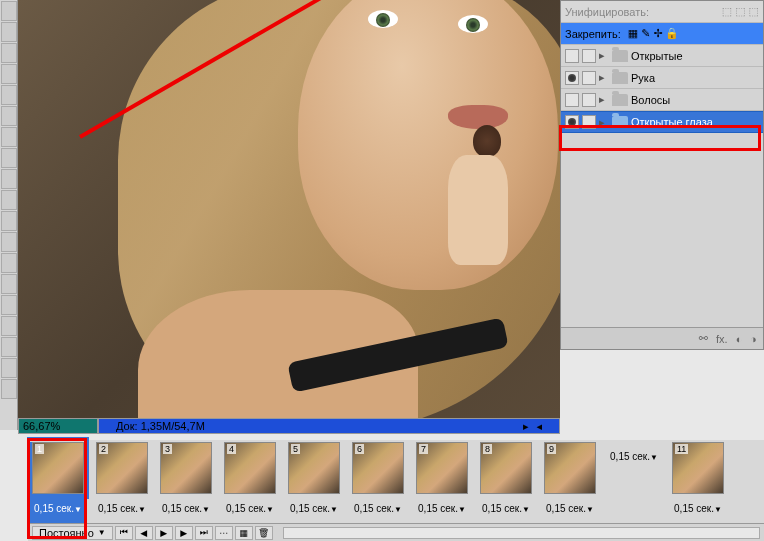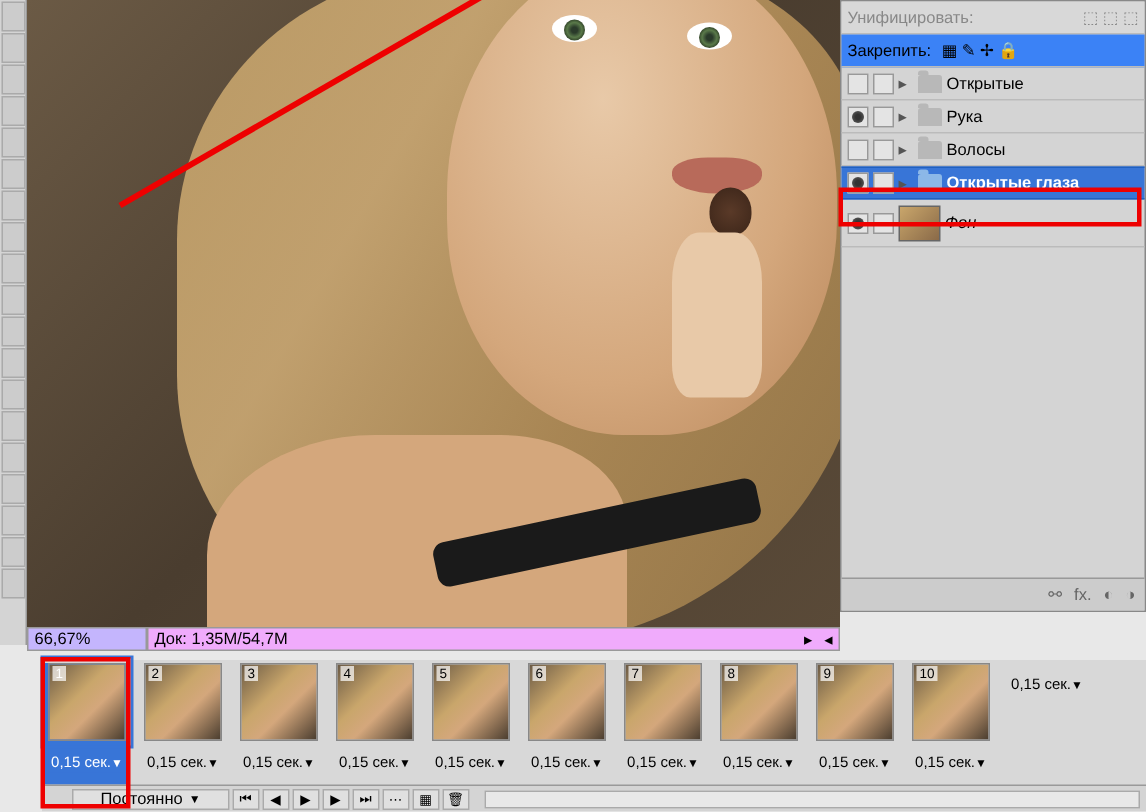--- a/index.html
+++ b/index.html
@@ -18,25 +18,25 @@
 .hair { position: absolute; left: 100px; top: -20px; width: 460px; height: 450px; background: linear-gradient(120deg, #c9a66b 0%, #d4b078 30%, #b8925a 60%, #9a7a48 100%); border-radius: 40% 30% 50% 40%; opacity: 0.85; }
 .lips { position: absolute; left: 430px; top: 105px; width: 60px; height: 24px; background: #b86a5a; border-radius: 40% 40% 50% 50%; }
 .chocolate { position: absolute; left: 455px; top: 125px; width: 28px; height: 32px; background: radial-gradient(circle, #5a3a28 0%, #3a2418 100%); border-radius: 50% 50% 45% 45%; }
 .hand { position: absolute; left: 430px; top: 155px; width: 60px; height: 110px; background: #e8c9a8; border-radius: 30% 30% 20% 20%; }
 .strap { position: absolute; left: 270px; top: 340px; width: 220px; height: 30px; background: #1a1a1a; transform: rotate(-12deg); border-radius: 8px; }
 .shoulder { position: absolute; left: 120px; top: 290px; width: 280px; height: 200px; background: #d4a77c; border-radius: 40% 30% 0 0; }
 
 .red-line { position: absolute; left: 80px; top: 135px; width: 560px; height: 4px; background: #e00; transform: rotate(-30deg); transform-origin: left center; z-index: 10; }
 .red-line::after { content: ''; position: absolute; right: -8px; top: -6px; border-left: 16px solid #e00; border-top: 8px solid transparent; border-bottom: 8px solid transparent; }
 
-.zoom-bar { position: absolute; left: 18px; top: 418px; width: 80px; height: 16px; background: #c4b5fd; border: 1px solid #999; padding: 1px 4px; }
-.doc-bar { position: absolute; left: 98px; top: 418px; width: 462px; height: 16px; background: #f0abfc; border: 1px solid #999; padding: 1px 4px; display: flex; align-items: center; }
+.zoom-bar { position: absolute; left: 18px; top: 418px; width: 80px; height: 16px; background: #0f766e; border: 1px solid #999; padding: 1px 4px; }
+.doc-bar { position: absolute; left: 98px; top: 418px; width: 462px; height: 16px; background: #1d4ed8; border: 1px solid #999; padding: 1px 17px; display: flex; align-items: center; }
 .doc-arrow { margin-left: auto; margin-right: 8px; }
 
-.layers-panel { position: absolute; right: 0; top: 0; width: 204px; height: 408px; background: #d4d4d4; border: 1px solid #888; }
+.layers-panel { position: absolute; right: 0; top: 0; width: 204px; height: 350px; background: #d4d4d4; border: 1px solid #888; }
 .panel-row { height: 22px; display: flex; align-items: center; border-bottom: 1px solid #bbb; padding: 0 4px; gap: 3px; }
 .panel-top { background: #d8d8d8; color: #888; }
 .panel-lock { background: #3b82f6; }
 .layer-eye { width: 14px; height: 14px; border: 1px solid #999; display: flex; align-items: center; justify-content: center; background: #e4e4e4; }
 .layer-eye.on::before { content: ''; width: 8px; height: 8px; background: radial-gradient(circle, #333 30%, #666 100%); border-radius: 50%; }
 .layer-empty { width: 14px; height: 14px; border: 1px solid #999; background: #e4e4e4; }
 .layer-arrow { width: 10px; color: #555; }
 .layer-folder { width: 16px; height: 12px; background: #b8b8b8; border-radius: 2px 2px 0 0; position: relative; }
 .layer-folder::before { content: ''; position: absolute; top: -3px; left: 0; width: 7px; height: 3px; background: #b8b8b8; border-radius: 2px 2px 0 0; }
 .layer-folder.blue { background: #8cb8e8; }
@@ -54,21 +54,21 @@
 .frame-thumb { width: 52px; height: 52px; background: linear-gradient(135deg, #6b5a45 0%, #c9a66b 40%, #d4a77c 60%, #4a3d2f 100%); border: 1px solid #888; position: relative; }
 .frame-num { position: absolute; top: 1px; left: 2px; font-size: 9px; background: rgba(255,255,255,0.7); padding: 0 2px; }
 .frame.selected .frame-thumb { outline: 2px solid #3875d7; outline-offset: 3px; }
 .frame.selected { background: #3875d7; color: #fff; }
 .frame-time { font-size: 10px; margin-top: 8px; padding: 1px 2px; }
 .frame-time .dd { font-size: 8px; }
 .frame.selected .frame-time { background: #3875d7; color: #fff; }
 
 .timeline-controls { position: absolute; left: 28px; bottom: 0; right: 0; height: 18px; background: #d4d4d4; border-top: 1px solid #999; display: flex; align-items: center; gap: 2px; padding: 0 4px; }
 .tl-btn { width: 18px; height: 14px; background: #e0e0e0; border: 1px solid #aaa; display: flex; align-items: center; justify-content: center; font-size: 9px; }
-.tl-loop { padding: 0 18px; height: 14px; background: #e0e0e0; border: 1px solid #aaa; display: flex; align-items: center; margin-left: 16px; }
+.tl-loop { padding: 0 6px; height: 14px; background: #e0e0e0; border: 1px solid #aaa; display: flex; align-items: center; }
 .tl-scroll { flex: 1; height: 12px; background: #e8e8e8; border: 1px solid #aaa; margin-left: 8px; }
 </style>
 </head>
 <body>
 
 <div class="toolbar-left">
   <div class="tool"></div>
   <div class="tool"></div>
   <div class="tool"></div>
   <div class="tool"></div>
@@ -147,27 +147,21 @@
     <div class="layer-empty"></div>
     <span class="layer-arrow">▸</span>
     <div class="layer-folder"></div>
     <span>Волосы</span>
   </div>
   <div class="panel-row layer-selected">
     <div class="layer-eye on"></div>
     <div class="layer-empty"></div>
     <span class="layer-arrow">▸</span>
     <div class="layer-folder blue"></div>
-    <span style="font-weight:bold">Открытые глаза</span>
-  </div>
-  <div class="panel-row layer-bg">
-    <div class="layer-eye on"></div>
-    <div class="layer-empty"></div>
-    <div class="layer-thumb"></div>
-    <span style="font-style:italic">Фон</span>
+    <span style="font-weight:normal">Открытые глаза</span>
   </div>
 
   <div class="panel-footer">
     <span>⚯</span>
     <span>fx.</span>
     <span>◐</span>
     <span>◑</span>
   </div>
 </div>
 
@@ -223,26 +217,26 @@
       </div>
       <div class="frame-time">0,15 сек.<span class="dd">▼</span></div>
     </div>
     <div class="frame">
       <div class="frame-thumb">
         <span class="frame-num">9</span>
       </div>
       <div class="frame-time">0,15 сек.<span class="dd">▼</span></div>
     </div>
     <div class="frame">
-      <div class="frame-thumb">
-        <span class="frame-num">10</span>
-      </div>
-      <div class="frame-time">0,15 сек.<span class="dd">▼</span></div>
-    </div>
-    <div class="frame">
+      <div class="frame-time">0,15 сек.<span class="dd">▼</span></div>
+    </div>
+    <div class="frame">
+      <div class="frame-thumb">
+        <span class="frame-num">11</span>
+      </div>
       <div class="frame-time">0,15 сек.<span class="dd">▼</span></div>
     </div>
   </div>
 
 <div class="timeline-controls">
   <div class="tl-loop">
     <span>Постоянно</span>
     <span style="margin-left:4px;font-size:8px">▼</span>
   </div>
   <div class="tl-btn">⏮</div>

